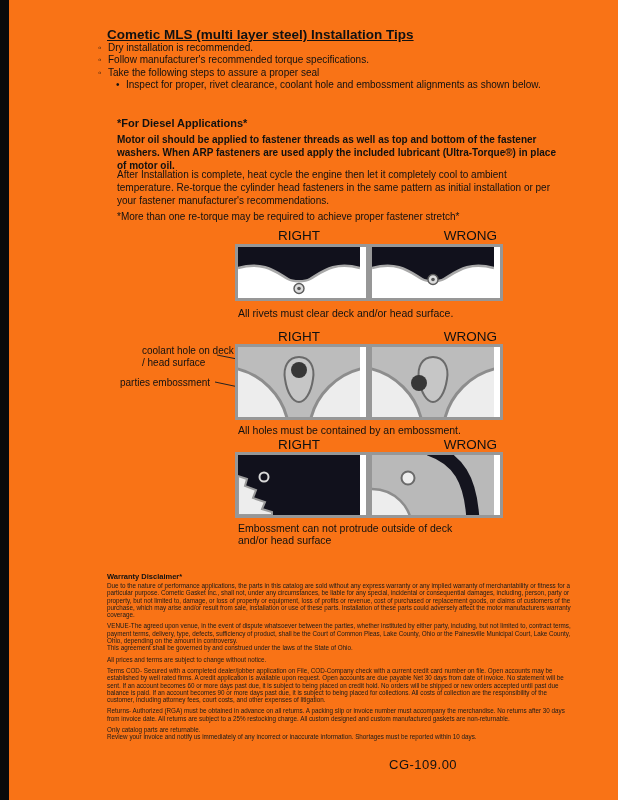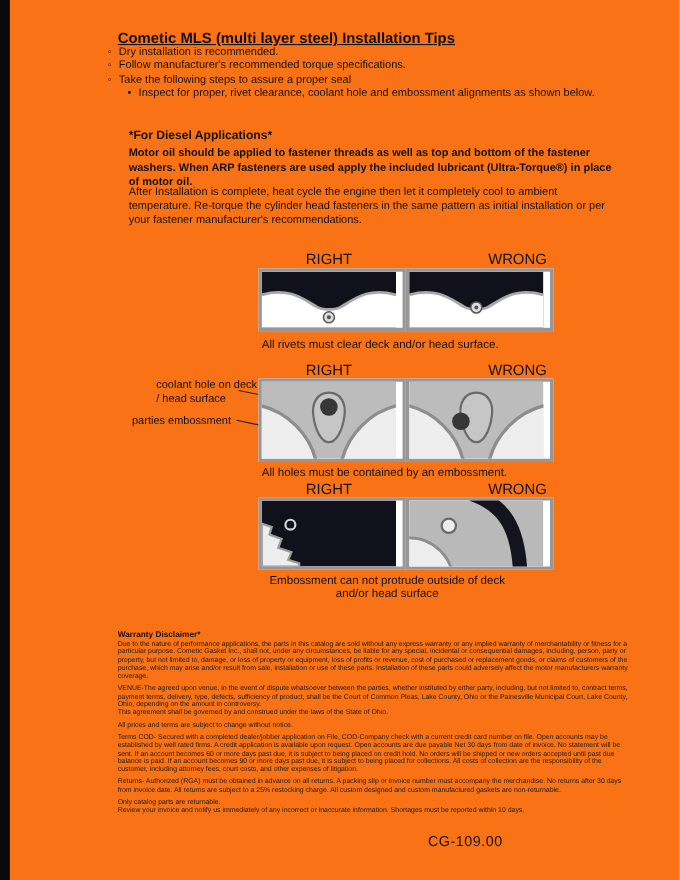--- a/index.html
+++ b/index.html
@@ -27,21 +27,21 @@
   .dg { width:128px; border:3px solid #979797; background:#fff; }
   .dg svg { display:block; }
   .r1 { top:244px; } .h1 { top:228px; }
   .r2 { top:344px; } .h2 { top:329px; }
   .r3 { top:452px; } .h3 { top:437px; }
   .colL { left:235px; } .colR { left:369px;text-align:right; }
 
   .caption { left:238px; font-size:10.5px; line-height:12px; }
   .cap1 { top:307px; white-space:nowrap; }
   .cap2 { top:424px; white-space:nowrap; }
-  .cap3 { top:522px; width:228px;text-align:center; }
+  .cap3 { top:522px; width:228px; }
 
   .callout { font-size:10px; line-height:11.5px; color:#111; }
   .co1 { left:142px; top:345px; width:92px; }
   .co2 { left:120px; top:377px; white-space:nowrap; }
   .lines { left:205px; top:348px; }
 
   .warr-head { left:107px; top:572px; font-size:7.5px; font-weight:bold; }
   .warranty { left:107px; top:582px; width:468px; font-size:6.3px; line-height:7.3px; color:#1a1a1a; }
   .warranty p { margin:0 0 4px 0; }
   .warranty p.mb0 { margin-bottom:0; }
@@ -59,20 +59,21 @@
   <ul class="abs tips">
     <li><span class="blt">◦</span><span>Dry installation is recommended.</span></li>
     <li><span class="blt">◦</span><span>Follow manufacturer's recommended torque specifications.</span></li>
     <li><span class="blt">◦</span><span>Take the following steps to assure a proper seal</span></li>
     <li class="sub"><span class="blt">•</span><span>Inspect for proper, rivet clearance, coolant hole and embossment alignments as shown below.</span></li>
   </ul>
 
   <div class="abs diesel-head">*For Diesel Applications*</div>
   <div class="abs para p1">Motor oil should be applied to fastener threads as well as top and bottom of the fastener washers. When ARP fasteners are used apply the included lubricant (Ultra-Torque®) in place of motor oil.</div>
   <div class="abs para p2">After Installation is complete, heat cycle the engine then let it completely cool to ambient temperature. Re-torque the cylinder head fasteners in the same pattern as initial installation or per your fastener manufacturer's recommendations.</div>
+  <div class="abs para p3">*More than one re-torque may be required to achieve proper fastener stretch*</div>
 
   <div class="abs dg-head h1 colL">RIGHT</div>
   <div class="abs dg-head h1 colR">WRONG</div>
 
   <div class="abs dg r1 colL">
     <svg width="122" height="51" viewBox="0 0 122 51">
       <rect x="0" y="0" width="122" height="51" fill="#11111c"></rect>
       <path d="M0,21 C26,14 38,25 50,32 C55,35 67,35 72,32 C84,25 96,14 122,21 L122,51 L0,51 Z" fill="#ffffff"></path>
       <path d="M0,21 C26,14 38,25 50,32 C55,35 67,35 72,32 C84,25 96,14 122,21" fill="none" stroke="#a9a9a9" stroke-width="2.5"></path>
       <circle cx="61" cy="41.5" r="5" fill="#dcdcdc" stroke="#5a5a5a" stroke-width="1.4"></circle>

